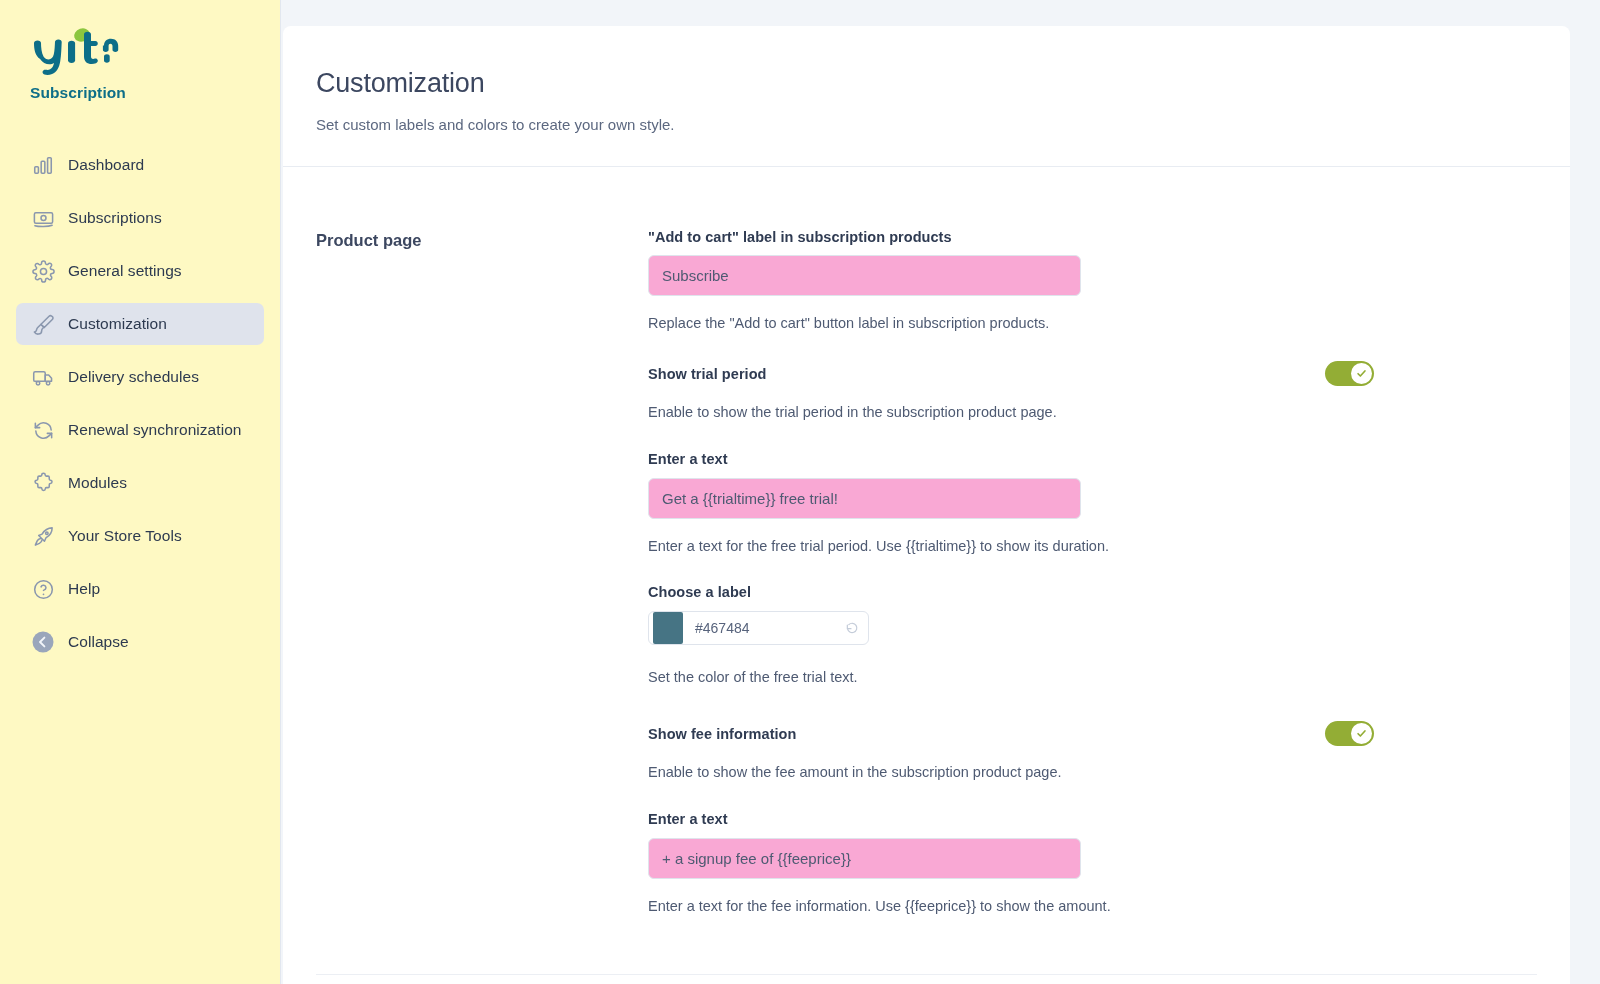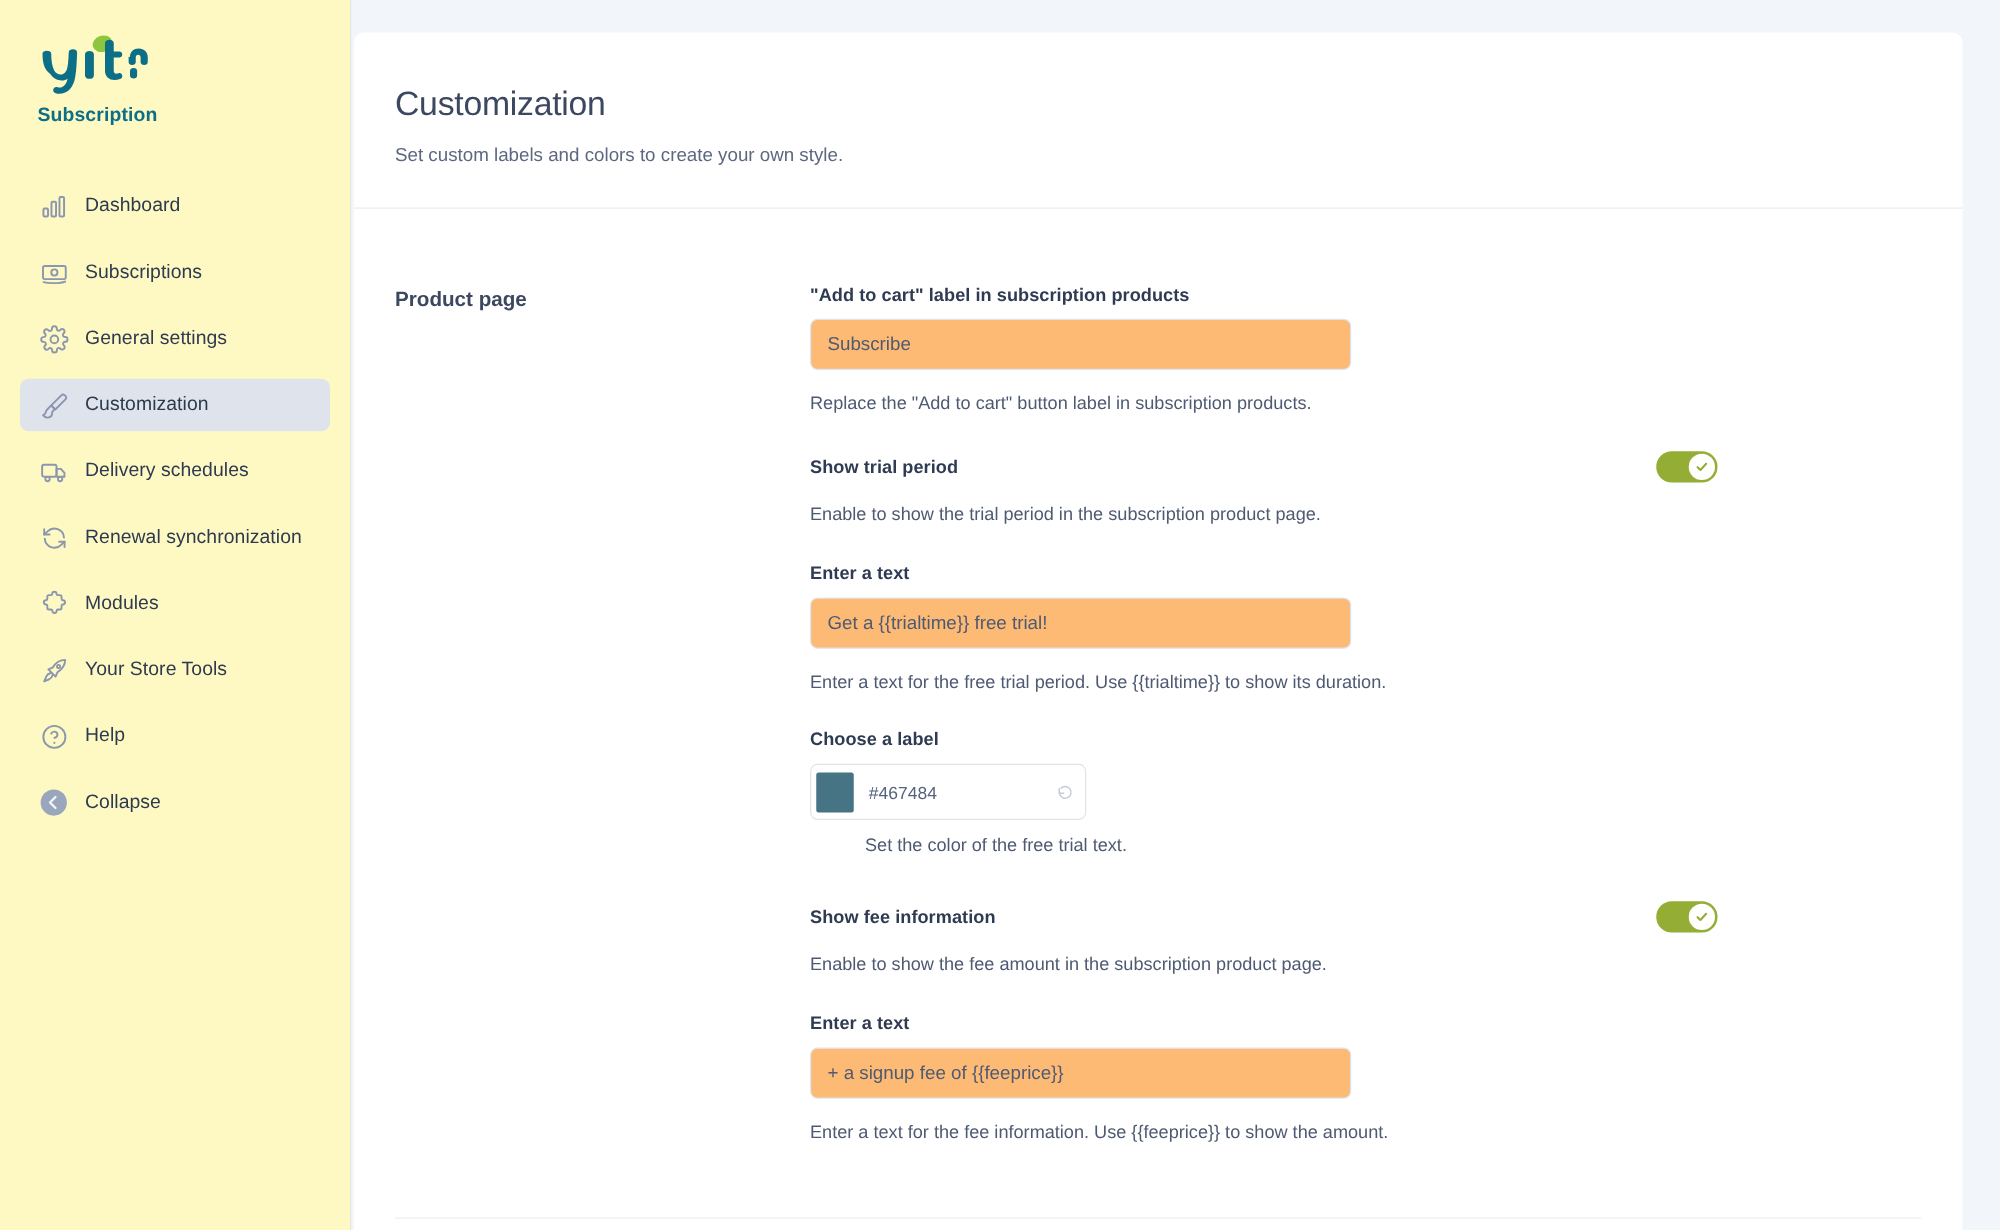--- a/index.html
+++ b/index.html
@@ -145,33 +145,33 @@
   .field-desc {
     font-size: 14.5px;
     color: #4e5a72;
   }
 
   .txt-input {
     width: 433px;
     height: 41px;
     border: 1px solid #dfe4ec;
     border-radius: 6px;
-    background: #fdba74;
+    background: #f9a8d4;
     font-size: 15px;
     color: #4e5a72;
     padding: 0 13px;
     font-family: "Liberation Sans", sans-serif;
     outline: none;
   }
   .txt-input::placeholder { color: #4e5a72; }
 
   
   .colorpicker {
     width: 221px;
-    height: 45px;
+    height: 34px;
     border: 1px solid #dfe4ec;
     border-radius: 6px;
     background: #fff;
     display: flex;
     align-items: center;
     padding: 0 5px 0 4px;
     cursor: pointer;
   }
   .swatch {
     width: 30px;
@@ -408,21 +408,21 @@
               <div class="colorpicker abs" style="top:382px;left:0px;">
                 <span class="swatch" style="background: rgb(70, 116, 132);"></span>
                 <span class="hexval">#467484</span>
                 <span class="reset-ico">
                   <svg width="16" height="16" viewBox="0 0 24 24" fill="none" stroke="currentColor" stroke-width="1.8" stroke-linecap="round" stroke-linejoin="round">
                     <path d="M5 7.5v5.5h5.5"></path>
                     <path d="M5.3 13a7 7 0 1 0 1.9-6"></path>
                   </svg>
                 </span>
               </div>
-              <div class="field-desc abs" style="top:440px;left:0px;margin-left:44px;">Set the color of the free trial text.</div>
+              <div class="field-desc abs" style="top:440px;left:0px;">Set the color of the free trial text.</div>
             </div>
 
             <div class="field">
               <div class="field-label abs" style="top:497px;left:0px;">Show fee information</div>
               <div class="toggle abs" style="top: 492px; left: 677px; background: rgb(147, 173, 53);">
                 <span class="knob" style="color: rgb(147, 173, 53);">
                   <svg width="11" height="11" viewBox="0 0 24 24" fill="none" stroke="currentColor" stroke-width="3.6" stroke-linecap="round" stroke-linejoin="round">
                     <path d="M4.5 12.5 9.5 17.5 19.5 6.5"></path>
                   </svg>
                 </span>

